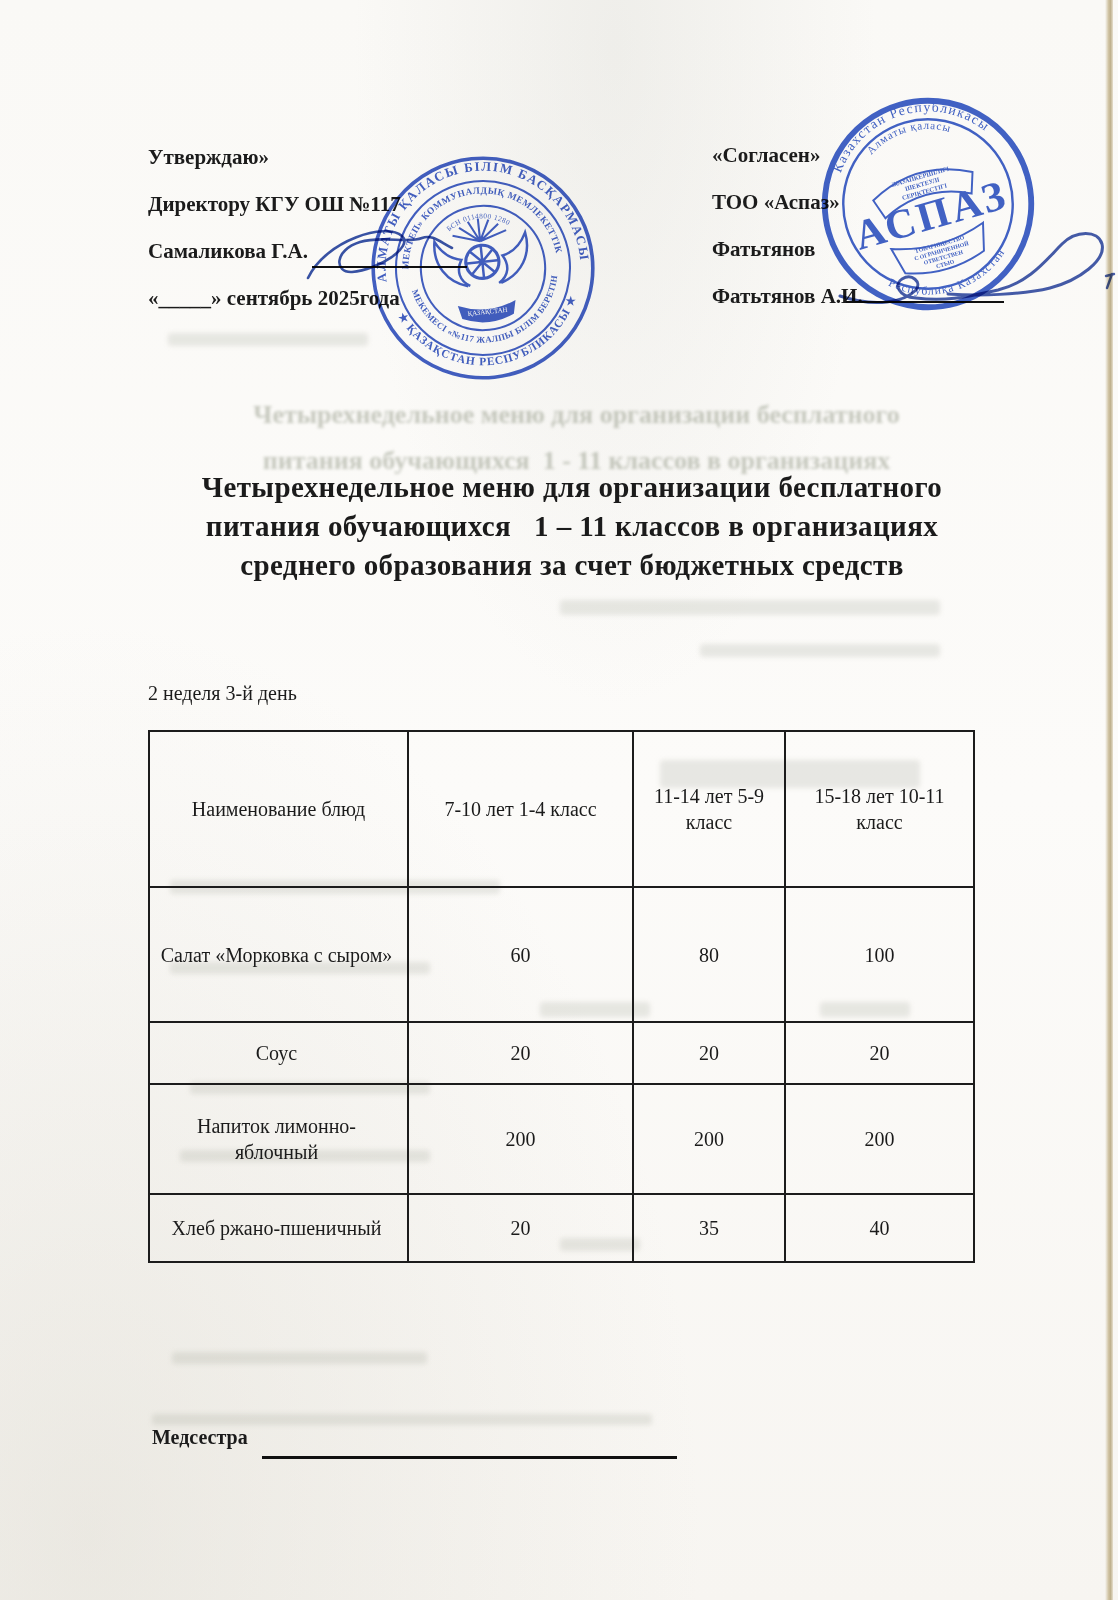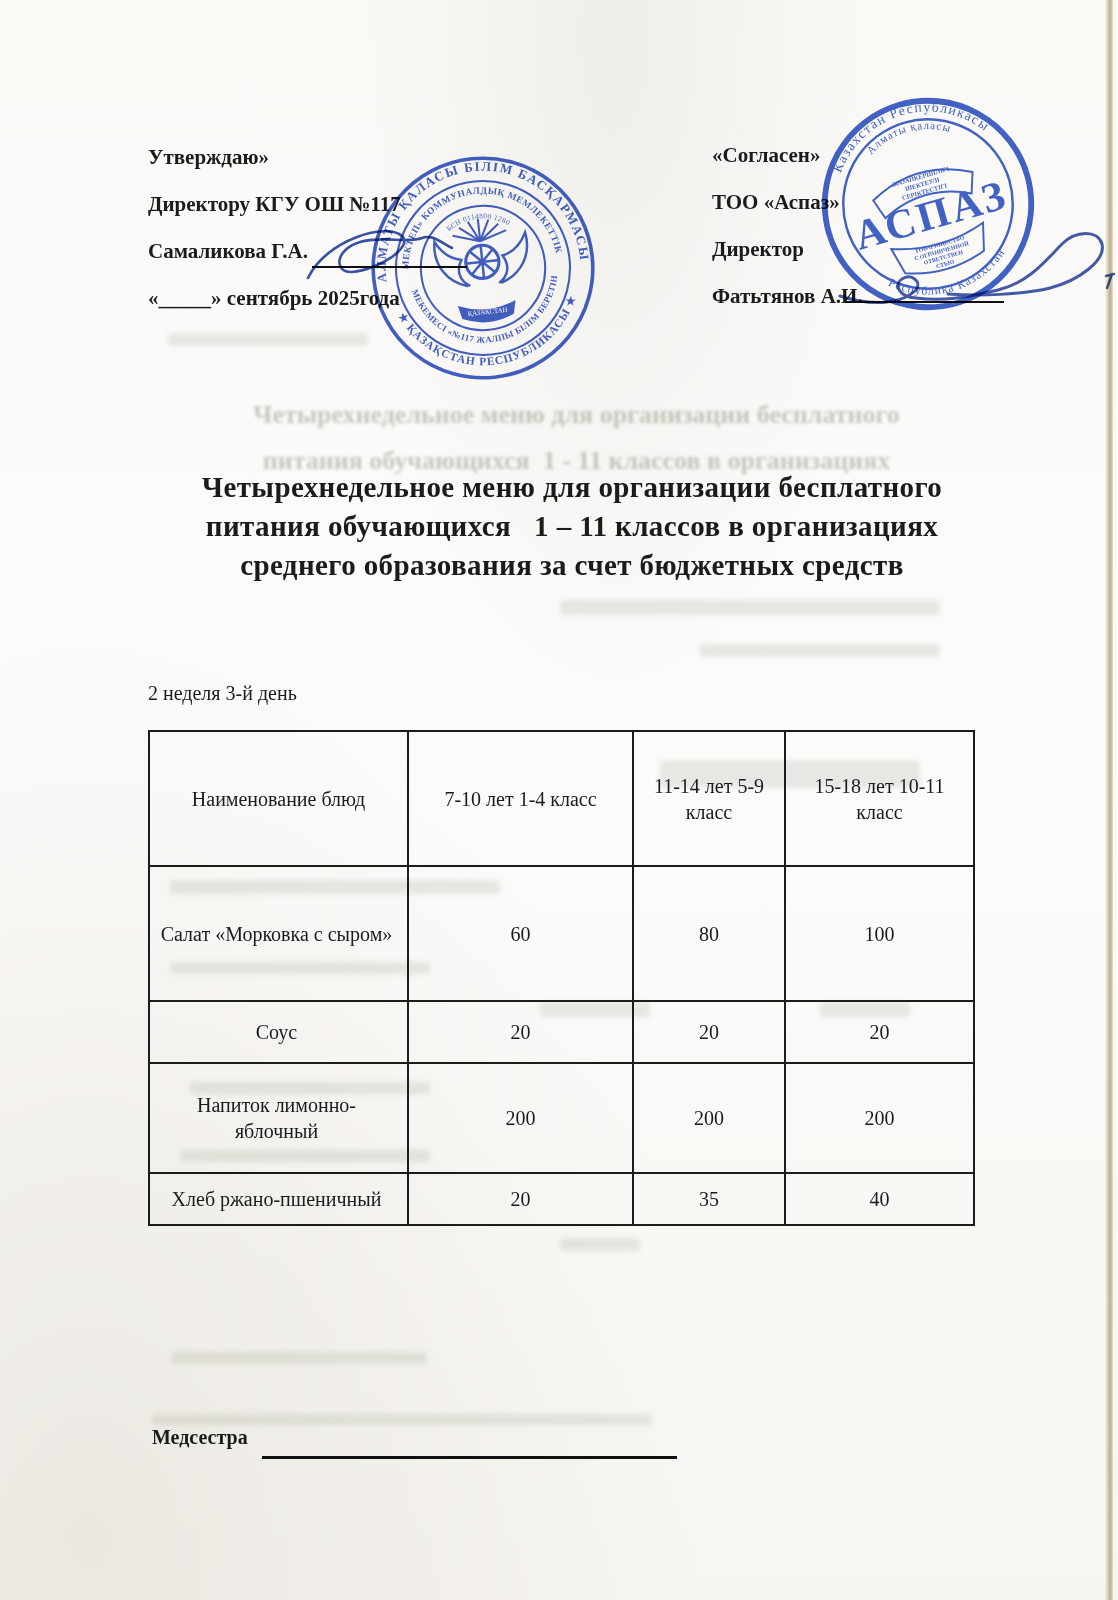--- a/index.html
+++ b/index.html
@@ -88,21 +88,21 @@
     <div>Утверждаю»</div>
     <div>Директору КГУ ОШ №117</div>
     <div>Самаликова Г.А.</div>
     <div>«_____» сентябрь 2025года</div>
   </div>
   <div class="sig-underline" style="left:312px;top:266px;width:155px;"></div>
 
   <div class="hblock agree">
     <div>«Согласен»</div>
     <div>ТОО «Аспаз»</div>
-    <div>Директор</div>
+    <div>Фатьтянов</div>
     <div>Фатьтянов А.И.</div>
   </div>
   <div class="sig-underline" style="left:846px;top:301px;width:158px;"></div>
 
   <div class="stamp" style="left:367px;top:152px;width:232px;height:232px;transform:rotate(-6deg);">
     <svg viewBox="0 0 224 224" width="232" height="232">
       <defs>
         <path id="sOT" d="M 18,112 A 94,94 0 0 1 206,112"></path>
         <path id="sOB" d="M 18,112 A 94,94 0 0 0 206,112"></path>
         <path id="sIT" d="M 40,112 A 72,72 0 0 1 184,112"></path>
@@ -198,21 +198,21 @@
   <div class="day-label">2 неделя 3-й день</div>
 
   <table class="menu-table">
     <colgroup>
         <col style="width:259px">
         <col style="width:225px">
         <col style="width:152px">
         <col style="width:189px">
       </colgroup>
     <tbody>
-      <tr style="height:135px">
+      <tr style="height:156px">
         <td class="name-hdr">Наименование блюд</td>
         <td>7-10 лет 1-4 класс</td>
         <td>11-14 лет 5-9 класс</td>
         <td>15-18 лет 10-11 класс</td>
       </tr>
       <tr style="height:135px">
         <td class="name">Салат «Морковка с сыром»</td>
         <td>60</td>
         <td>80</td>
         <td>100</td>
@@ -222,21 +222,21 @@
         <td>20</td>
         <td>20</td>
         <td>20</td>
       </tr>
       <tr style="height:110px">
         <td class="name">Напиток лимонно-яблочный</td>
         <td>200</td>
         <td>200</td>
         <td>200</td>
       </tr>
-      <tr style="height:52px">
+      <tr style="height:68px">
         <td class="name">Хлеб ржано-пшеничный</td>
         <td>20</td>
         <td>35</td>
         <td>40</td>
       </tr>
     </tbody>
   </table>
 
   <div class="nurse-label">Медсестра</div>
   <div class="nurse-underline"></div>

